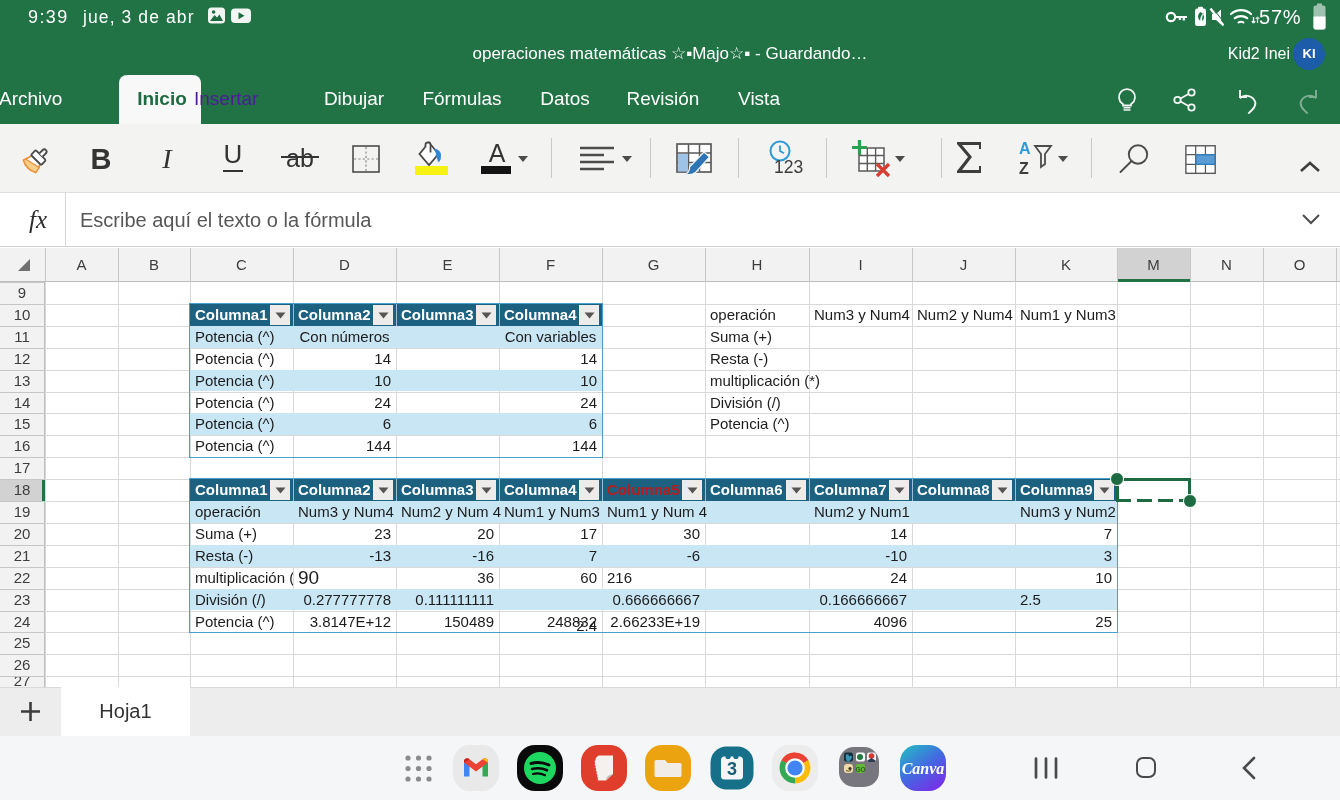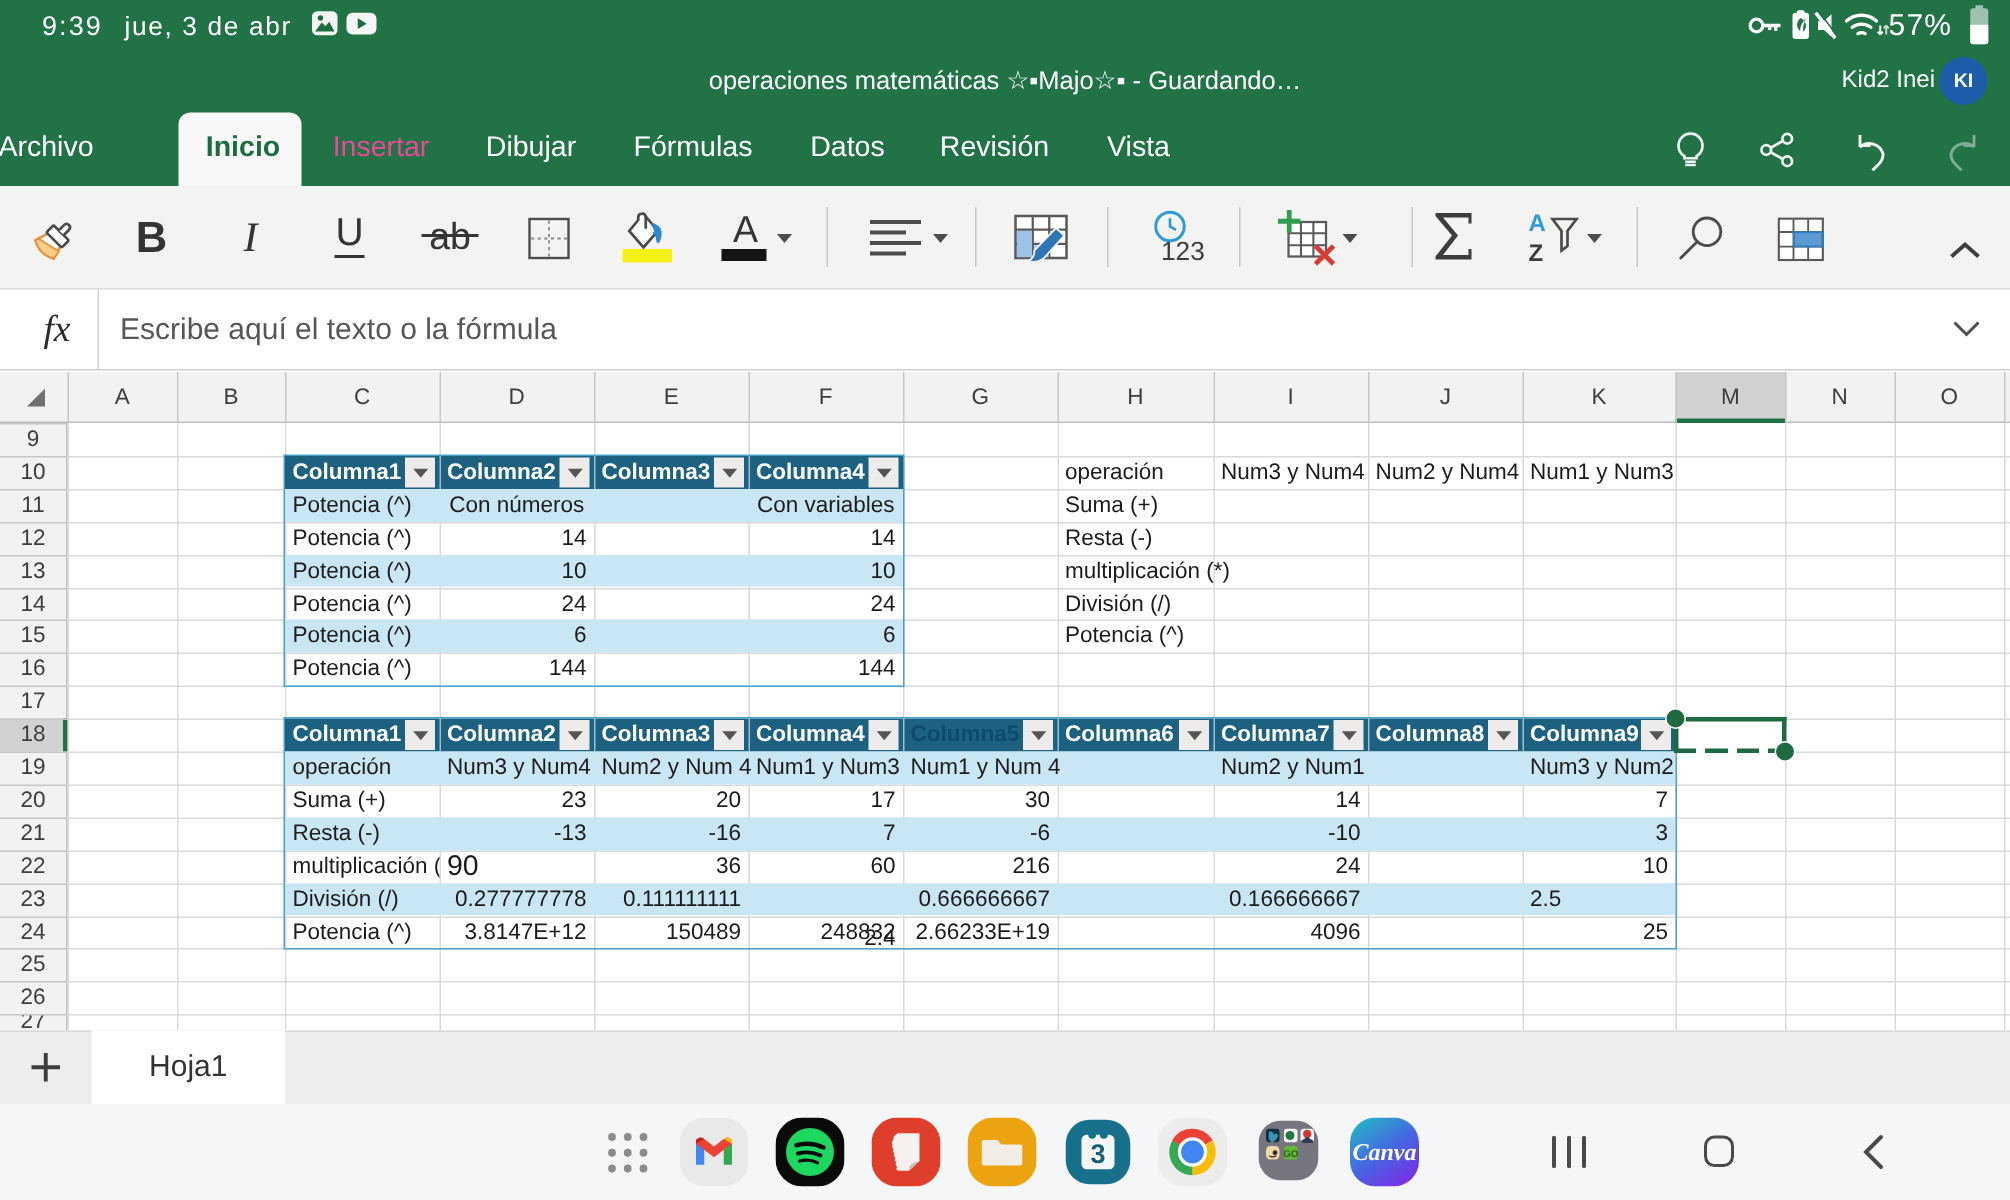--- a/index.html
+++ b/index.html
@@ -43,21 +43,21 @@
 <rect x="5" y="0.5" width="5" height="3" fill="#9fc2af"></rect>
 <rect x="1.5" y="2.5" width="12" height="24" rx="2" fill="#9fc2af"></rect>
 <path d="M1.5 13.5 h12 v11 a2 2 0 0 1 -2 2 h-8 a2 2 0 0 1 -2 -2 z" fill="#fff"></path>
 </svg>
 <div class="ab" style="left:0;top:40px;width:1340px;height:28px;color:#fff;font-size:17px;line-height:28px;text-align:center">operaciones matemáticas ☆▪Majo☆▪ - Guardando…</div>
 <div class="ab" style="left:1200px;top:40px;width:90px;height:28px;color:#fff;font-size:16px;line-height:28px;text-align:right">Kid2 Inei</div>
 <div class="ab" style="left:1293px;top:38px;width:32px;height:32px;border-radius:50%;background:#1d5ca8;color:#fff;font-size:13px;font-weight:bold;line-height:32px;text-align:center">KI</div>
 <div class="ab" style="left:119px;top:75px;width:82px;height:49px;background:#f7f8f7;border-radius:8px 8px 0 0"></div>
 <div class="ab" style="left:-1px;top:84px;width:120px;height:30px;color:#fff;font-size:19px;line-height:30px;">Archivo</div>
 <div class="ab" style="left:102px;top:84px;width:120px;height:30px;color:#1c6b41;font-size:19px;font-weight:600;line-height:30px;text-align:center">Inicio</div>
-<div class="ab" style="left:194px;top:84px;width:120px;height:30px;color:#ec4899;font-size:19px;line-height:30px;text-align:center">Insertar</div>
+<div class="ab" style="left:194px;top:84px;width:120px;height:30px;color:#4c1d95;font-size:19px;line-height:30px;">Insertar</div>
 <div class="ab" style="left:294px;top:84px;width:120px;height:30px;color:#fff;font-size:19px;line-height:30px;text-align:center">Dibujar</div>
 <div class="ab" style="left:402px;top:84px;width:120px;height:30px;color:#fff;font-size:19px;line-height:30px;text-align:center">Fórmulas</div>
 <div class="ab" style="left:505px;top:84px;width:120px;height:30px;color:#fff;font-size:19px;line-height:30px;text-align:center">Datos</div>
 <div class="ab" style="left:603px;top:84px;width:120px;height:30px;color:#fff;font-size:19px;line-height:30px;text-align:center">Revisión</div>
 <div class="ab" style="left:699px;top:84px;width:120px;height:30px;color:#fff;font-size:19px;line-height:30px;text-align:center">Vista</div>
 <svg class="ab" style="left:1113px;top:86px" width="28" height="28" viewBox="0 0 28 28">
 <g fill="none" stroke="#f2f6f3" stroke-width="1.8">
 <path d="M9.2 17.5 a8 8 0 1 1 9.6 0 l-0.8 0.6 v1.4 h-8 v-1.4 z"></path>
 <path d="M10.5 21.8 h7 M10.5 24 h7" stroke-width="1.6"></path>
 </g>
@@ -330,21 +330,21 @@
 <svg class="ab" style="left:481px;top:487.1px" width="11" height="7" viewBox="0 0 11 7">
     <path d="M0.5 0.5 h10 l-5 6 z" fill="#555"></path>
   </svg>
 <div class="ab" style="left:396px;top:479.1px;width:1px;height:21.9px;background:#9abed3"></div>
 <div class="ab" style="left:504px;top:479.1px;width:75px;height:21.9px;font-size:15px;font-weight:bold;color:#fff;line-height:22.4px;overflow:hidden">Columna4</div>
 <div class="ab" style="left:579px;top:480.1px;width:20px;height:19.9px;background:#edecea"></div>
 <svg class="ab" style="left:584px;top:487.1px" width="11" height="7" viewBox="0 0 11 7">
     <path d="M0.5 0.5 h10 l-5 6 z" fill="#555"></path>
   </svg>
 <div class="ab" style="left:499px;top:479.1px;width:1px;height:21.9px;background:#9abed3"></div>
-<div class="ab" style="left:607px;top:479.1px;width:75px;height:21.9px;font-size:15px;font-weight:bold;color:#0c4a6e;line-height:22.4px;overflow:hidden">Columna5</div>
+<div class="ab" style="left:607px;top:479.1px;width:75px;height:21.9px;font-size:15px;font-weight:bold;color:#b91c1c;line-height:22.4px;overflow:hidden">Columna5</div>
 <div class="ab" style="left:682px;top:480.1px;width:20px;height:19.9px;background:#edecea"></div>
 <svg class="ab" style="left:687px;top:487.1px" width="11" height="7" viewBox="0 0 11 7">
     <path d="M0.5 0.5 h10 l-5 6 z" fill="#555"></path>
   </svg>
 <div class="ab" style="left:602px;top:479.1px;width:1px;height:21.9px;background:#9abed3"></div>
 <div class="ab" style="left:710px;top:479.1px;width:76px;height:21.9px;font-size:15px;font-weight:bold;color:#fff;line-height:22.4px;overflow:hidden">Columna6</div>
 <div class="ab" style="left:786px;top:480.1px;width:20px;height:19.9px;background:#edecea"></div>
 <svg class="ab" style="left:791px;top:487.1px" width="11" height="7" viewBox="0 0 11 7">
     <path d="M0.5 0.5 h10 l-5 6 z" fill="#555"></path>
   </svg>
@@ -403,21 +403,21 @@
 <div class="ab" style="left:298px;top:544.8px;width:93px;height:21.9px;font-size:15px;color:#1c1c1c;line-height:22.4px;white-space:nowrap;text-align:right">-13</div>
 <div class="ab" style="left:401px;top:544.8px;width:93px;height:21.9px;font-size:15px;color:#1c1c1c;line-height:22.4px;white-space:nowrap;text-align:right">-16</div>
 <div class="ab" style="left:504px;top:544.8px;width:93px;height:21.9px;font-size:15px;color:#1c1c1c;line-height:22.4px;white-space:nowrap;text-align:right">7</div>
 <div class="ab" style="left:607px;top:544.8px;width:93px;height:21.9px;font-size:15px;color:#1c1c1c;line-height:22.4px;white-space:nowrap;text-align:right">-6</div>
 <div class="ab" style="left:814px;top:544.8px;width:93px;height:21.9px;font-size:15px;color:#1c1c1c;line-height:22.4px;white-space:nowrap;text-align:right">-10</div>
 <div class="ab" style="left:1020px;top:544.8px;width:92px;height:21.9px;font-size:15px;color:#1c1c1c;line-height:22.4px;white-space:nowrap;text-align:right">3</div>
 <div class="ab" style="left:195px;top:566.7px;width:98px;height:21.9px;font-size:15px;color:#1c1c1c;line-height:22.4px;white-space:nowrap;overflow:hidden">multiplicación (*)</div>
 <div class="ab" style="left:298px;top:566.7px;width:93px;height:21.9px;font-size:19px;color:#1c1c1c;line-height:22.4px;white-space:nowrap;text-align:left">90</div>
 <div class="ab" style="left:401px;top:566.7px;width:93px;height:21.9px;font-size:15px;color:#1c1c1c;line-height:22.4px;white-space:nowrap;text-align:right">36</div>
 <div class="ab" style="left:504px;top:566.7px;width:93px;height:21.9px;font-size:15px;color:#1c1c1c;line-height:22.4px;white-space:nowrap;text-align:right">60</div>
-<div class="ab" style="left:607px;top:566.7px;width:93px;height:21.9px;font-size:15px;color:#1c1c1c;line-height:22.4px;white-space:nowrap;text-align:right">216</div>
+<div class="ab" style="left:607px;top:566.7px;width:93px;height:21.9px;font-size:15px;color:#1c1c1c;line-height:22.4px;white-space:nowrap;">216</div>
 <div class="ab" style="left:814px;top:566.7px;width:93px;height:21.9px;font-size:15px;color:#1c1c1c;line-height:22.4px;white-space:nowrap;text-align:right">24</div>
 <div class="ab" style="left:1020px;top:566.7px;width:92px;height:21.9px;font-size:15px;color:#1c1c1c;line-height:22.4px;white-space:nowrap;text-align:right">10</div>
 <div class="ab" style="left:195px;top:588.6px;width:93px;height:21.9px;font-size:15px;color:#1c1c1c;line-height:22.4px;white-space:nowrap">División (/)</div>
 <div class="ab" style="left:298px;top:588.6px;width:93px;height:21.9px;font-size:15px;color:#1c1c1c;line-height:22.4px;white-space:nowrap;text-align:right">0.277777778</div>
 <div class="ab" style="left:401px;top:588.6px;width:93px;height:21.9px;font-size:15px;color:#1c1c1c;line-height:22.4px;white-space:nowrap;text-align:right">0.111111111</div>
 <div class="ab" style="left:504px;top:615px;width:93px;height:39px;font-size:15px;color:#1c1c1c;line-height:22.4px;white-space:nowrap;text-align:right">2.4</div>
 <div class="ab" style="left:607px;top:588.6px;width:93px;height:21.9px;font-size:15px;color:#1c1c1c;line-height:22.4px;white-space:nowrap;text-align:right">0.666666667</div>
 <div class="ab" style="left:814px;top:588.6px;width:93px;height:21.9px;font-size:15px;color:#1c1c1c;line-height:22.4px;white-space:nowrap;text-align:right">0.166666667</div>
 <div class="ab" style="left:1020px;top:588.6px;width:92px;height:37px;font-size:15px;color:#1c1c1c;line-height:22.4px;white-space:nowrap;text-align:left">2.5</div>
 <div class="ab" style="left:195px;top:610.5px;width:93px;height:21.9px;font-size:15px;color:#1c1c1c;line-height:22.4px;white-space:nowrap">Potencia (^)</div>

